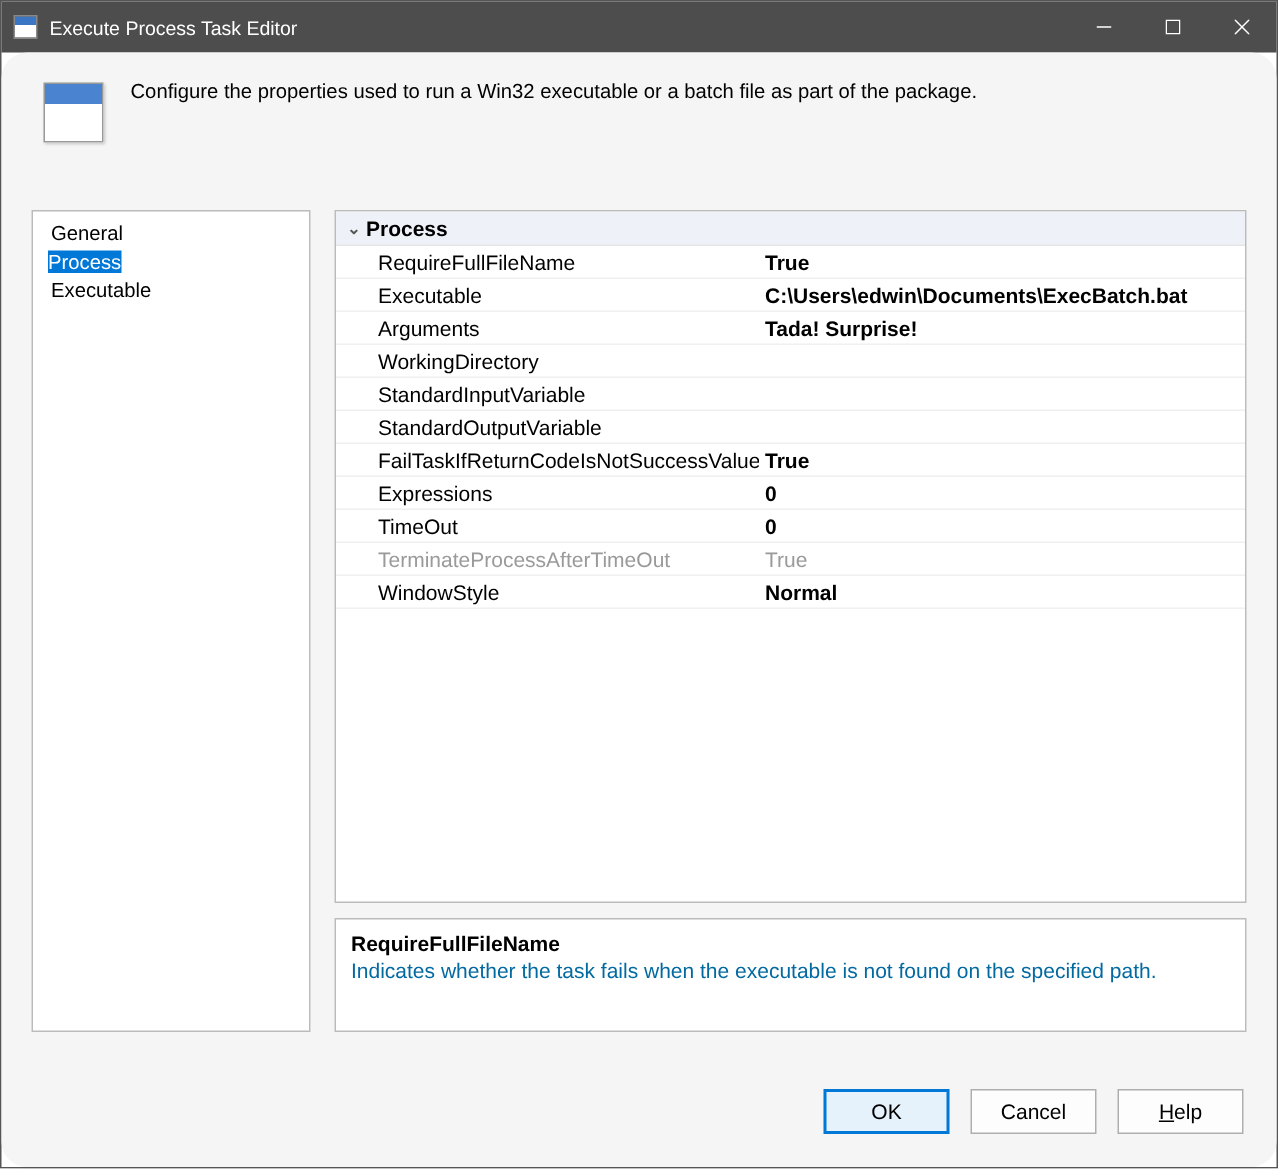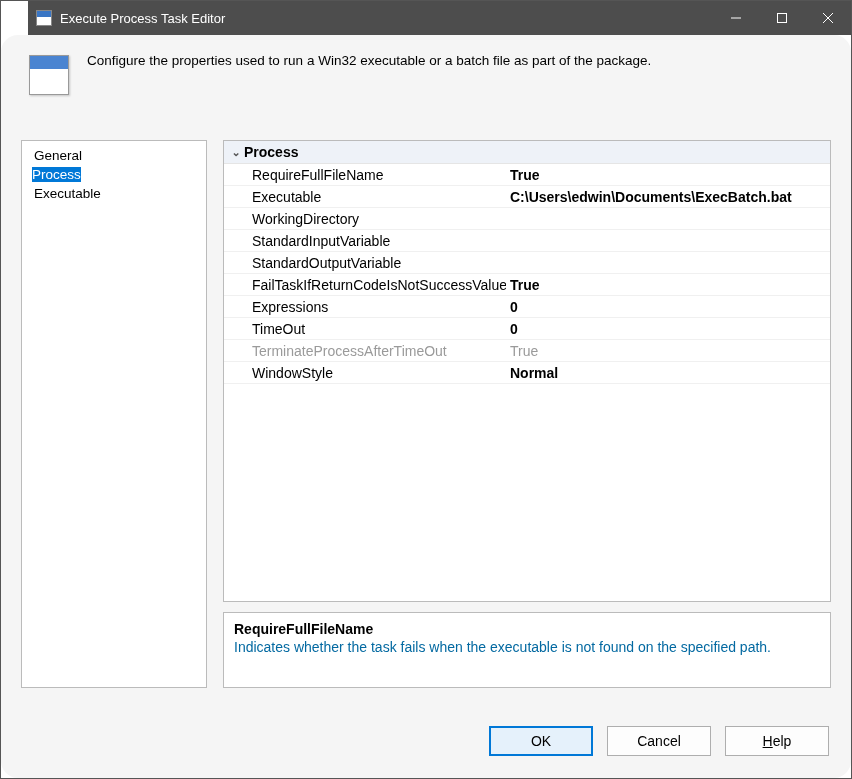--- a/index.html
+++ b/index.html
@@ -18,21 +18,20 @@
     flex-direction: column;
     box-shadow: 0 4px 20px rgba(0,0,0,0.3);
   }
   .titlebar {
     height: 34px;
     background: #4d4d4d;
     color: #fff;
     display: flex;
     align-items: center;
     padding: 0 0 0 8px;
-    margin-left: 27px;
   }
   .titlebar .app-icon {
     width: 16px; height: 16px;
     background: linear-gradient(to bottom, #3a76c4 0%, #3a76c4 40%, #fff 40%, #fff 100%);
     border: 1px solid #888;
     margin-right: 8px;
   }
   .titlebar .title-text { flex: 1; font-size: 13px; }
   .titlebar .winbtn {
     width: 46px; height: 34px;
@@ -154,21 +153,21 @@
   .desc-panel .dp-title { font-weight: bold; font-size: 14px; margin-bottom: 2px; }
   .desc-panel .dp-text { font-size: 14px; color: #0369a1; }
   
   .button-row {
     display: flex;
     justify-content: flex-end;
     gap: 14px;
     padding: 16px 22px 22px 22px;
   }
   .btn {
-    width: 104px;
+    width: 84px;
     height: 30px;
     background: #fdfdfd;
     border: 1px solid #aeaeae;
     font-size: 14px;
     display: flex;
     align-items: center;
     justify-content: center;
     cursor: default;
   }
   .btn.primary {
@@ -231,20 +230,24 @@
           </div>
           <div class="pg-row">
             <div class="pg-name">RequireFullFileName</div>
             <div class="pg-val">True</div>
           </div>
           <div class="pg-row">
             <div class="pg-name">Executable</div>
             <div class="pg-val">C:\Users\edwin\Documents\ExecBatch.bat</div>
           </div>
           <div class="pg-row">
+            <div class="pg-name">Arguments</div>
+            <div class="pg-val">Tada! Surprise!</div>
+          </div>
+          <div class="pg-row">
             <div class="pg-name">WorkingDirectory</div>
             <div class="pg-val"></div>
           </div>
           <div class="pg-row">
             <div class="pg-name">StandardInputVariable</div>
             <div class="pg-val"></div>
           </div>
           <div class="pg-row">
             <div class="pg-name">StandardOutputVariable</div>
             <div class="pg-val"></div>

